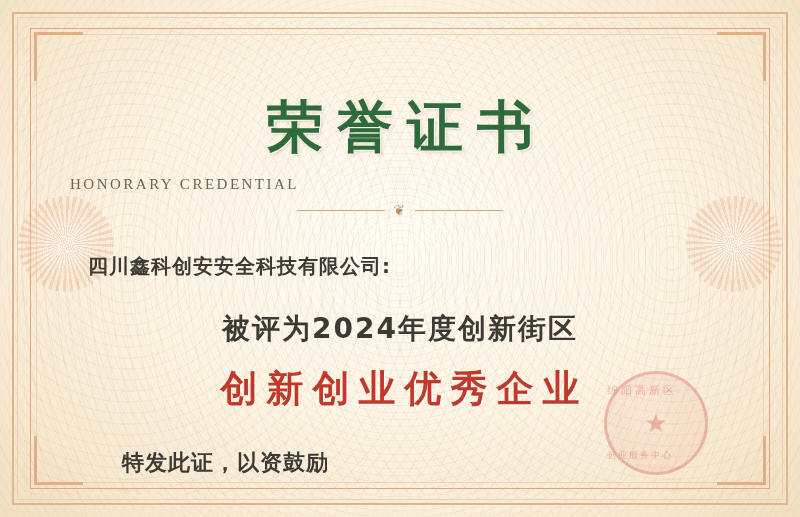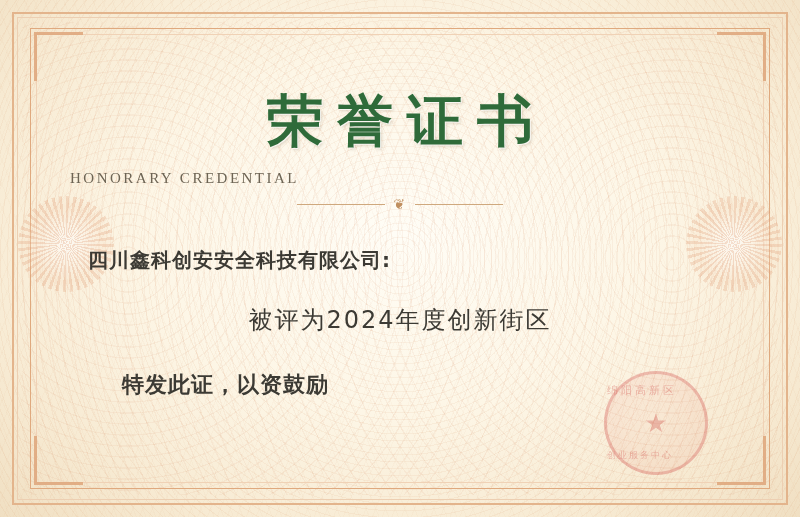--- a/index.html
+++ b/index.html
@@ -91,23 +91,22 @@
     background:
       repeating-conic-gradient(from 0deg, rgba(222,150,110,.30) 0deg 4deg, rgba(255,255,255,0) 4deg 9deg),
       radial-gradient(circle, rgba(255,255,255,.75) 0%, rgba(246,221,195,.35) 55%, rgba(255,255,255,0) 72%);
   }
   .rosette.left { left: 18px; }
   .rosette.right { right: 18px; }
 
   .content {
     position: absolute;
     inset: 0;
-    padding: 0 70px;
-    box-sizing: border-box;
-    margin-top: 6px;
+    padding: 12px 70px;
+    box-sizing: border-box;
   }
 
   .title {
     text-align: center;
     margin-top: 78px;
     font-family: "DejaVu Sans", sans-serif;
     font-size: 56px;
     font-weight: 700;
     letter-spacing: 14px;
     text-indent: 14px;
@@ -149,22 +148,22 @@
     margin-left: 18px;
     font-size: 20px;
     font-weight: 700;
     color: #3c3a34;
     letter-spacing: 1px;
   }
 
   .award-line {
     text-align: center;
     margin-top: 30px;
-    font-size: 24px;
-    font-weight: 400;
+    font-size: 28px;
+    font-weight: 700;
     color: #3c3a34;
     letter-spacing: 2px;
   }
 
   .award-title {
     text-align: center;
     margin-top: 16px;
     font-size: 37px;
     font-weight: 700;
     letter-spacing: 9px;
@@ -271,20 +270,21 @@
     <div class="divider">
       <span class="line"></span>
       <span class="orn">❦</span>
       <span class="line"></span>
     </div>
 
     <div class="recipient">四川鑫科创安安全科技有限公司:</div>
 
     <div class="award-line">被评为2024年度创新街区</div>
 
+    <div class="award-title">创新创业优秀企业</div>
 
     <div class="note">特发此证，以资鼓励</div>
 
   </div>
 
   <div class="signature">
   </div>
 
   <div class="seal">
     <div class="seal-text">绵阳高新区</div>

